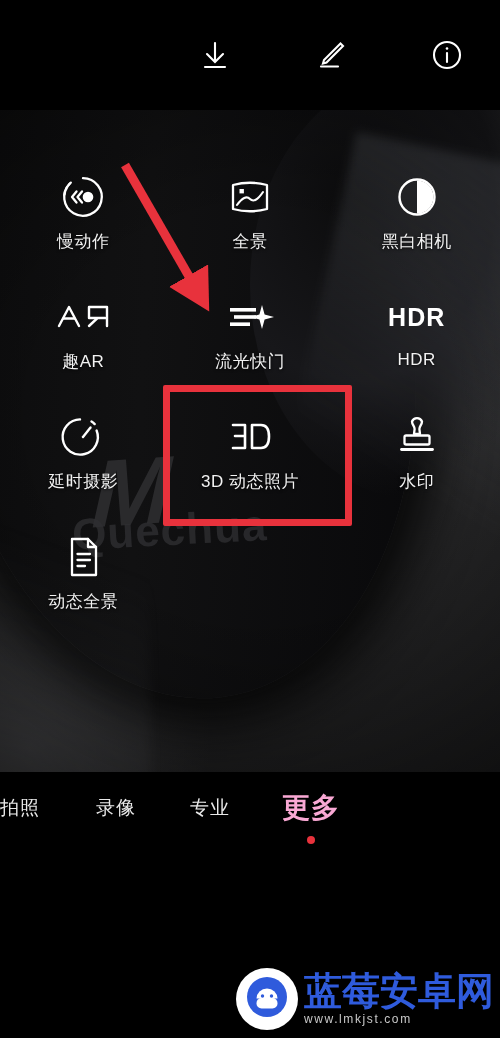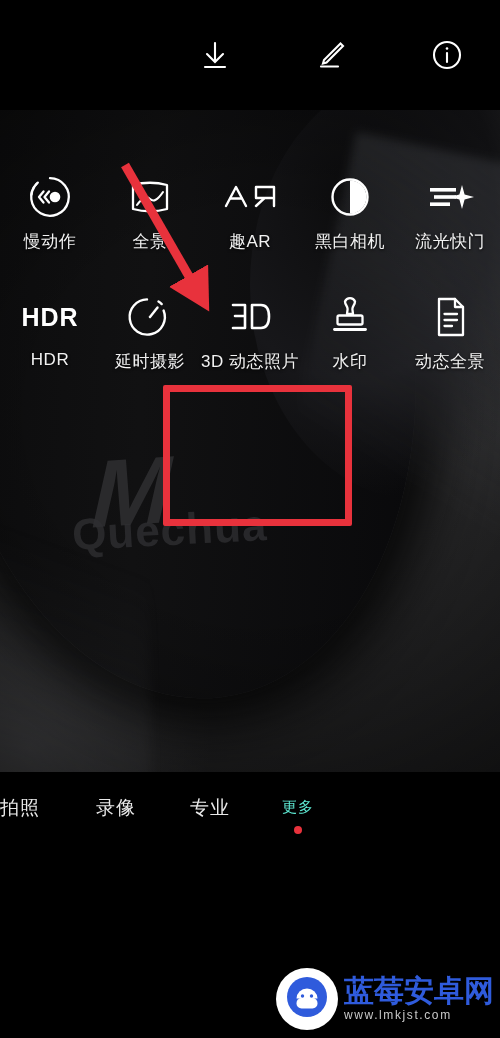--- a/index.html
+++ b/index.html
@@ -73,21 +73,21 @@
     font-family:"Liberation Sans",sans-serif; user-select:none;
   }
   .vf-vignette{
     position:absolute; inset:0;
     background:radial-gradient(110% 78% at 50% 46%,rgba(0,0,0,0) 38%,rgba(0,0,0,.62) 100%);
   }
 
   
   .mode-grid{
     position:absolute; left:0; top:160px; width:500px;
-    display:grid; grid-template-columns:repeat(5,1fr);
+    display:grid; grid-template-columns:repeat(3,1fr);
     row-gap:0; z-index:12;
   }
   .mode-cell{
     height:120px; display:flex; flex-direction:column;
     align-items:center; justify-content:flex-start; padding-top:10px;
     cursor:pointer; position:relative;
   }
   .mode-cell.blank{ cursor:default; }
   .mode-icon{
     height:54px; display:flex; align-items:center; justify-content:center;
@@ -118,39 +118,39 @@
   }
   .tabs{
     position:absolute; left:0; top:20px; width:500px; height:48px;
     display:flex; align-items:center; padding-left:0; gap:0;
   }
   .tab{
     position:relative; display:flex; flex-direction:column; align-items:center;
     cursor:pointer; padding:0 14px;
   }
   .tab-label{ font-size:19px; color:#e9e9e9; letter-spacing:1px; white-space:nowrap; }
-  .tab.active .tab-label{ color:#5eead4; font-weight:400; font-size:15px; }
+  .tab.active .tab-label{ color:#f9a8d4; font-weight:700; font-size:28px; }
   .tab-dot{
     width:8px; height:8px; border-radius:50%; background:#e8323c; margin-top:9px;
   }
   .tab .tab-dot{ visibility:hidden; }
   .tab.active .tab-dot{ visibility:visible; }
 
   
   .watermark{
     position:absolute; right:6px; bottom:8px; height:62px;
     display:flex; align-items:center; z-index:40;
   }
   .wm-badge{
     width:62px; height:62px; border-radius:50%; background:#fff;
     display:flex; align-items:center; justify-content:center; margin-right:6px;
   }
   .wm-text{ display:flex; flex-direction:column; justify-content:center; }
   .wm-cn{
-    font-size:30px; font-weight:700; color:#2f5bdc; line-height:1.02;
+    font-size:38px; font-weight:700; color:#2f5bdc; line-height:1.02;
     letter-spacing:0px; font-family:"DejaVu Sans",sans-serif;
   }
   .wm-url{
     font-size:12px; color:#c9c9c9; letter-spacing:1.6px; margin-top:1px;
     font-family:"Liberation Sans",sans-serif;
   }
 </style>
 </head>
 <body>
 
@@ -219,38 +219,38 @@
           <path d="M6 8 Q23 3.5 40 8 L40 32 Q23 36.5 6 32 Z"></path>
           <path d="M10 28 Q18 17 23 22 Q28 27 36 15" stroke-width="2.1" fill="none" stroke-linecap="round"></path>
           <rect x="12.5" y="12" width="4.4" height="4.4" fill="#ffffff" stroke="none"></rect>
         </svg>
       </div>
       <div class="mode-label">全景</div>
     </div>
 
     <div class="mode-cell">
       <div class="mode-icon">
+        <svg width="46" height="46" viewBox="0 0 46 46" fill="none">
+          <circle cx="23" cy="23" r="17.5" stroke="#ffffff" stroke-width="2.4" fill="none"></circle>
+          <path d="M23 6.5 a16.5 16.5 0 0 1 0 33 Z" fill="#ffffff"></path>
+        </svg>
+      </div>
+      <div class="mode-label">黑白相机</div>
+    </div>
+
+    <div class="mode-cell">
+      <div class="mode-icon">
         <svg width="56" height="34" viewBox="0 0 56 34" fill="none" stroke="#ffffff" stroke-width="2.4" stroke-linecap="round" stroke-linejoin="round">
           <polyline points="4,26 14,7 24,26"></polyline>
           <line x1="8.5" y1="18.5" x2="19.5" y2="18.5"></line>
           <path d="M52 26 L52 7 L34 7 L34 18 L50 18"></path>
           <line x1="42" y1="18.5" x2="34" y2="26"></line>
         </svg>
       </div>
       <div class="mode-label">趣AR</div>
-    </div>
-
-    <div class="mode-cell">
-      <div class="mode-icon">
-        <svg width="46" height="46" viewBox="0 0 46 46" fill="none">
-          <circle cx="23" cy="23" r="17.5" stroke="#ffffff" stroke-width="2.4" fill="none"></circle>
-          <path d="M23 6.5 a16.5 16.5 0 0 1 0 33 Z" fill="#ffffff"></path>
-        </svg>
-      </div>
-      <div class="mode-label">黑白相机</div>
     </div>
 
     <div class="mode-cell">
       <div class="mode-icon">
         <svg width="52" height="34" viewBox="0 0 52 34" fill="none">
           <rect x="6" y="8" width="26" height="3.6" fill="#ffffff"></rect>
           <rect x="10" y="15.2" width="22" height="3.6" fill="#ffffff"></rect>
           <rect x="6" y="22.4" width="20" height="3.6" fill="#ffffff"></rect>
           <path d="M38 5 L40.6 14.4 L50 17 L40.6 19.6 L38 29 L35.4 19.6 L26 17 L35.4 14.4 Z" fill="#ffffff"></path>
         </svg>

